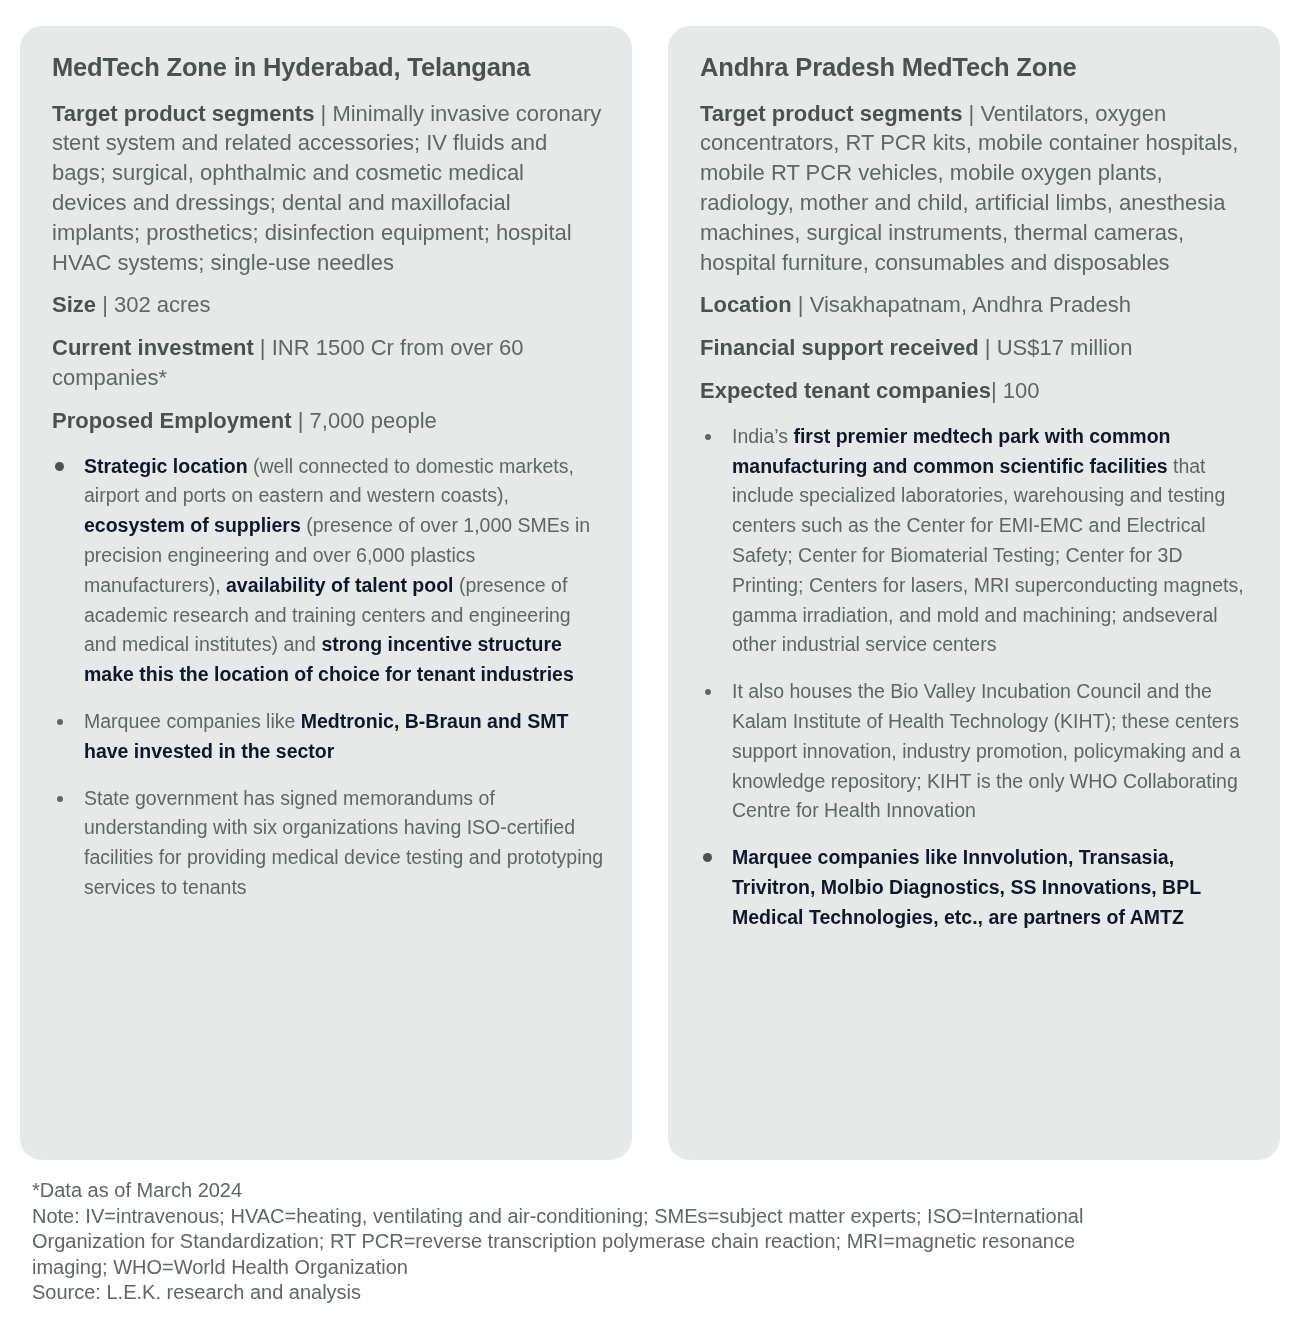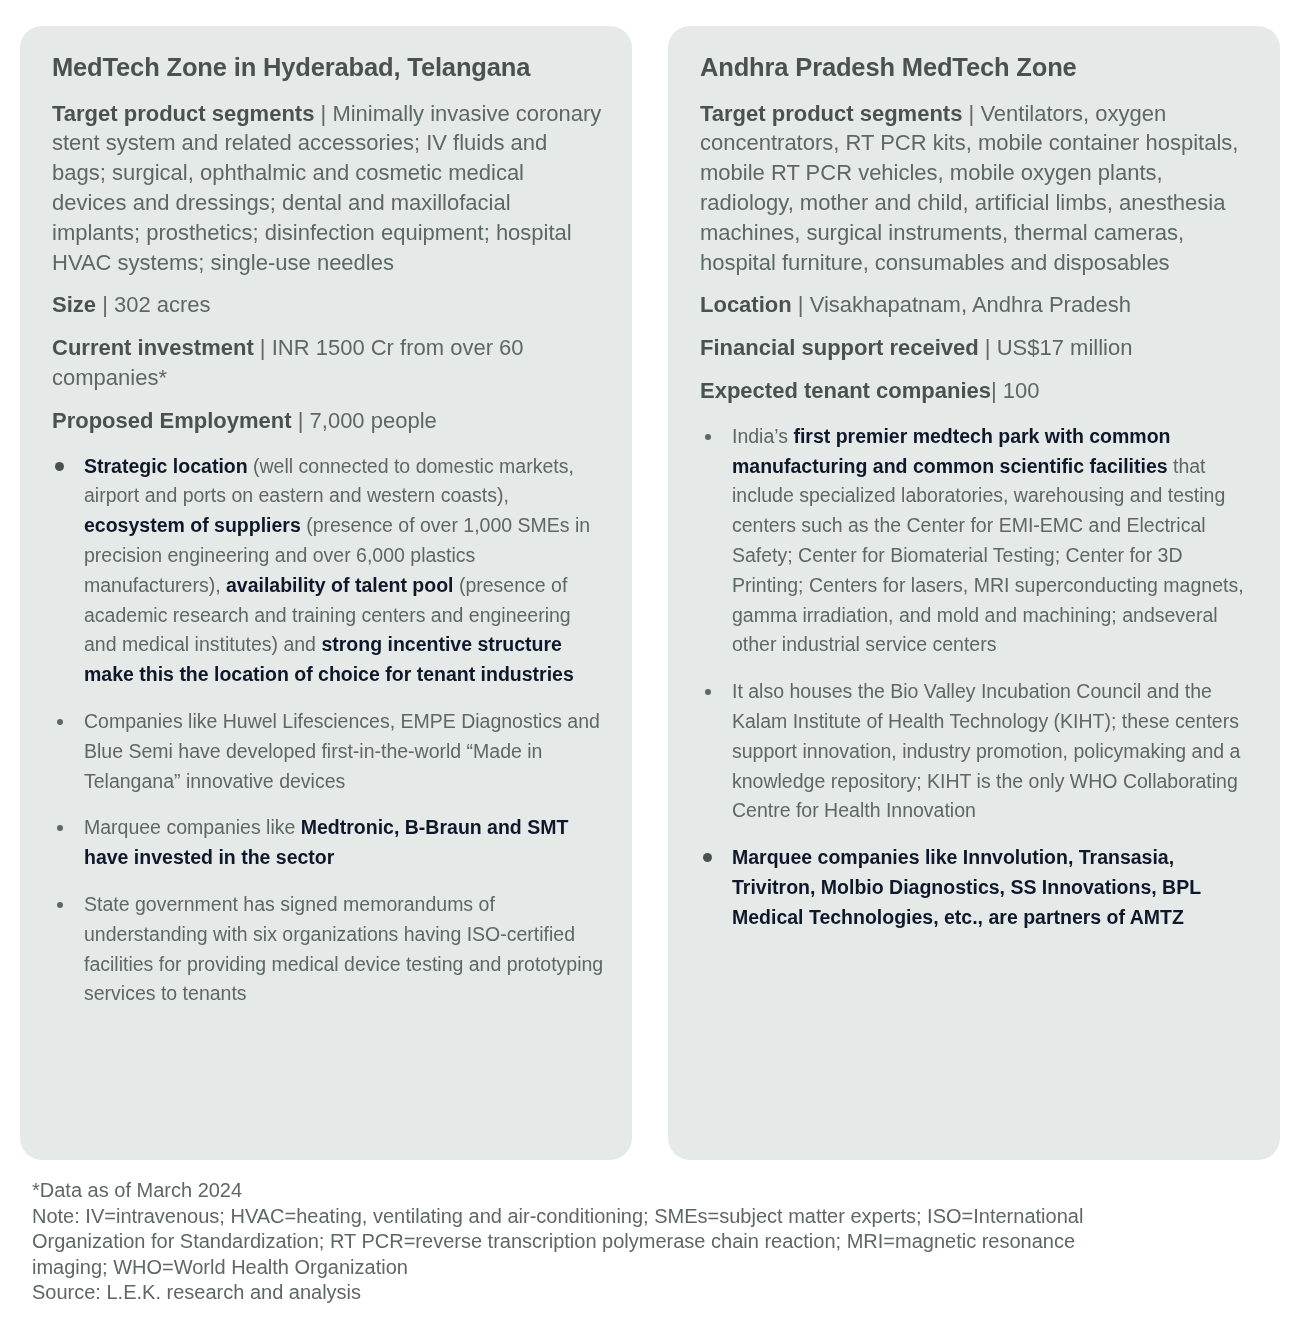--- a/index.html
+++ b/index.html
@@ -107,21 +107,20 @@
     <div class="card">
       <h2 class="card-title">MedTech Zone in Hyderabad, Telangana</h2>
       <div id="facts-0">
           <p class="kv"><span class="lbl">Target product segments</span><span> | </span><span>Minimally invasive coronary stent system and related accessories; IV fluids and bags; surgical, ophthalmic and cosmetic medical devices and dressings; dental and maxillofacial implants; prosthetics; disinfection equipment; hospital HVAC systems; single-use needles</span></p>
           <p class="kv"><span class="lbl">Size</span><span> | </span><span>302 acres</span></p>
           <p class="kv"><span class="lbl">Current investment</span><span> | </span><span>INR 1500 Cr from over 60 companies*</span></p>
           <p class="kv"><span class="lbl">Proposed Employment</span><span> | </span><span>7,000 people</span></p>
         </div>
       <ul class="bullets" id="bullets-0">
           <li class="big"><b>Strategic location</b><span> (well connected to domestic markets, airport and ports on eastern and western coasts), </span><b>ecosystem of suppliers</b><span> (presence of over 1,000 SMEs in precision engineering and over 6,000 plastics manufacturers), </span><b>availability of talent pool</b><span> (presence of academic research and training centers and engineering and medical institutes) and </span><b>strong incentive structure make this the location of choice for tenant industries</b></li>
-          <li><span>Companies like Huwel Lifesciences, EMPE Diagnostics and Blue Semi have developed first-in-the-world “Made in Telangana” innovative devices</span></li>
           <li><span>Marquee companies like </span><b>Medtronic, B-Braun and SMT have invested in the sector</b></li>
           <li><span>State government has signed memorandums of understanding with six organizations having ISO-certified facilities for providing medical device testing and prototyping services to tenants</span></li>
         </ul>
     </div>
 
     <div class="card">
       <h2 class="card-title">Andhra Pradesh MedTech Zone</h2>
       <div id="facts-1">
           <p class="kv"><span class="lbl">Target product segments</span><span> | </span><span>Ventilators, oxygen concentrators, RT PCR kits, mobile container hospitals, mobile RT PCR vehicles, mobile oxygen plants, radiology, mother and child, artificial limbs, anesthesia machines, surgical instruments, thermal cameras, hospital furniture, consumables and disposables</span></p>
           <p class="kv"><span class="lbl">Location</span><span> | </span><span>Visakhapatnam, Andhra Pradesh</span></p>

